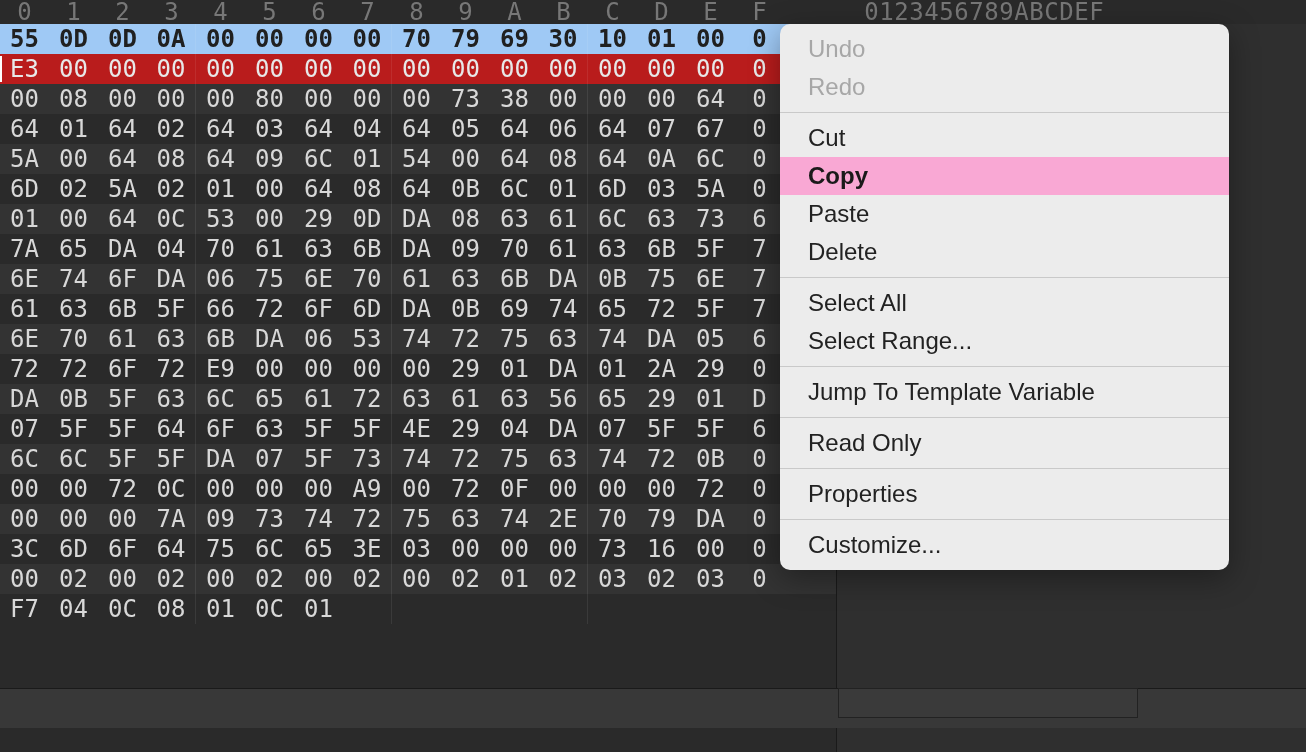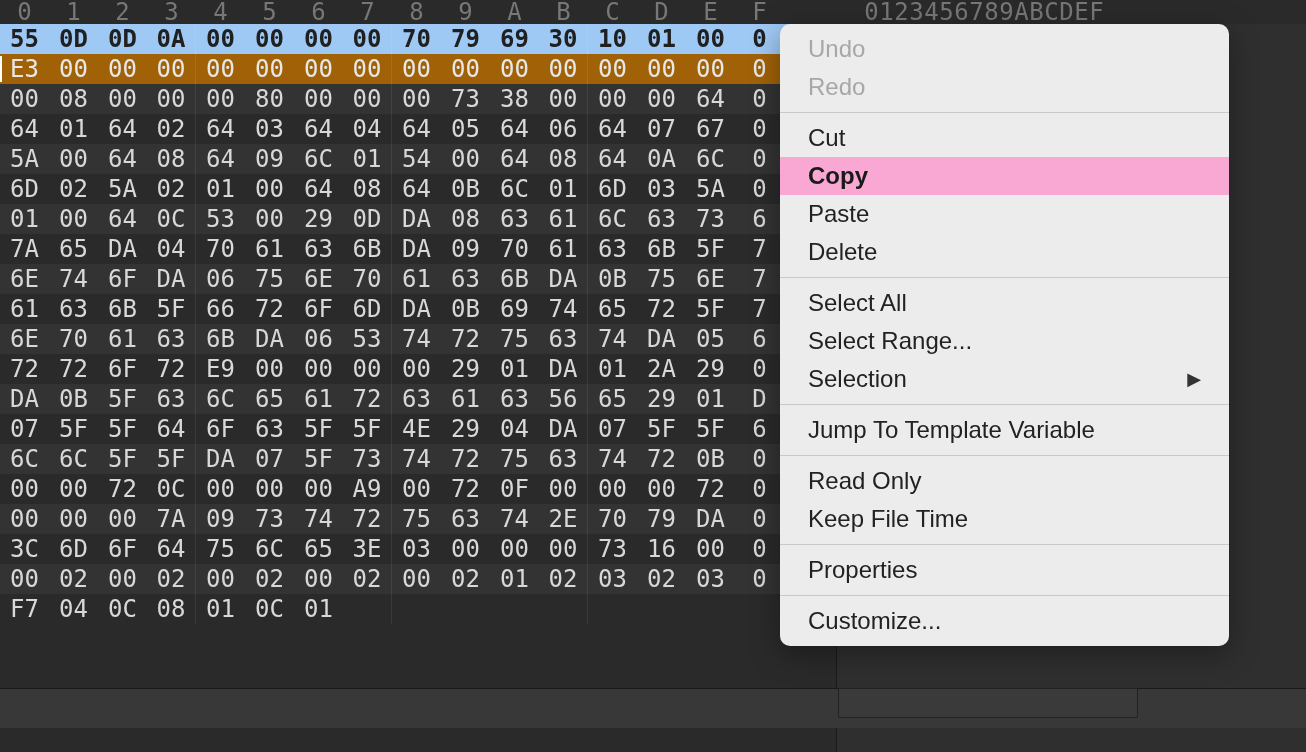--- a/index.html
+++ b/index.html
@@ -44,21 +44,21 @@
   .row.alt { background: #333333; }
   .byte {
     width: 49px;
     text-align: center;
     color: #d8d8d8;
     position: relative;
   }
   .byte.group-border { border-right: 1px solid rgba(255,255,255,0.08); }
   .row.sel-full .byte { background: #9fc9f5; color:#202020; }
   .row.sel-full { background:#9fc9f5;font-weight:bold; }
-  .row.sel-dark .byte { background: #a16207; color:#e8e8e8; }
+  .row.sel-dark .byte { background: #b91c1c; color:#e8e8e8; }
   .row.sel-dark { background:#28466a; }
   .cursor-mark {
     position: absolute;
     left: 0; top: 2px;
     width: 2px; height: 26px;
     background: #ffffff;
   }
 
   .right-panel {
     position: absolute;
@@ -551,34 +551,27 @@
       <div class="menu-item">
         <span>Delete</span>
       </div>
       <div class="menu-sep"></div>
       <div class="menu-item">
         <span>Select All</span>
       </div>
       <div class="menu-item">
         <span>Select Range...</span>
       </div>
-      <div class="menu-item">
-        <span>Selection</span>
-        <span class="submenu-arrow">▶</span>
-      </div>
       <div class="menu-sep"></div>
       <div class="menu-item">
         <span>Jump To Template Variable</span>
       </div>
       <div class="menu-sep"></div>
       <div class="menu-item">
         <span>Read Only</span>
-      </div>
-      <div class="menu-item">
-        <span>Keep File Time</span>
       </div>
       <div class="menu-sep"></div>
       <div class="menu-item">
         <span>Properties</span>
       </div>
       <div class="menu-sep"></div>
       <div class="menu-item">
         <span>Customize...</span>
       </div>
     </div>

